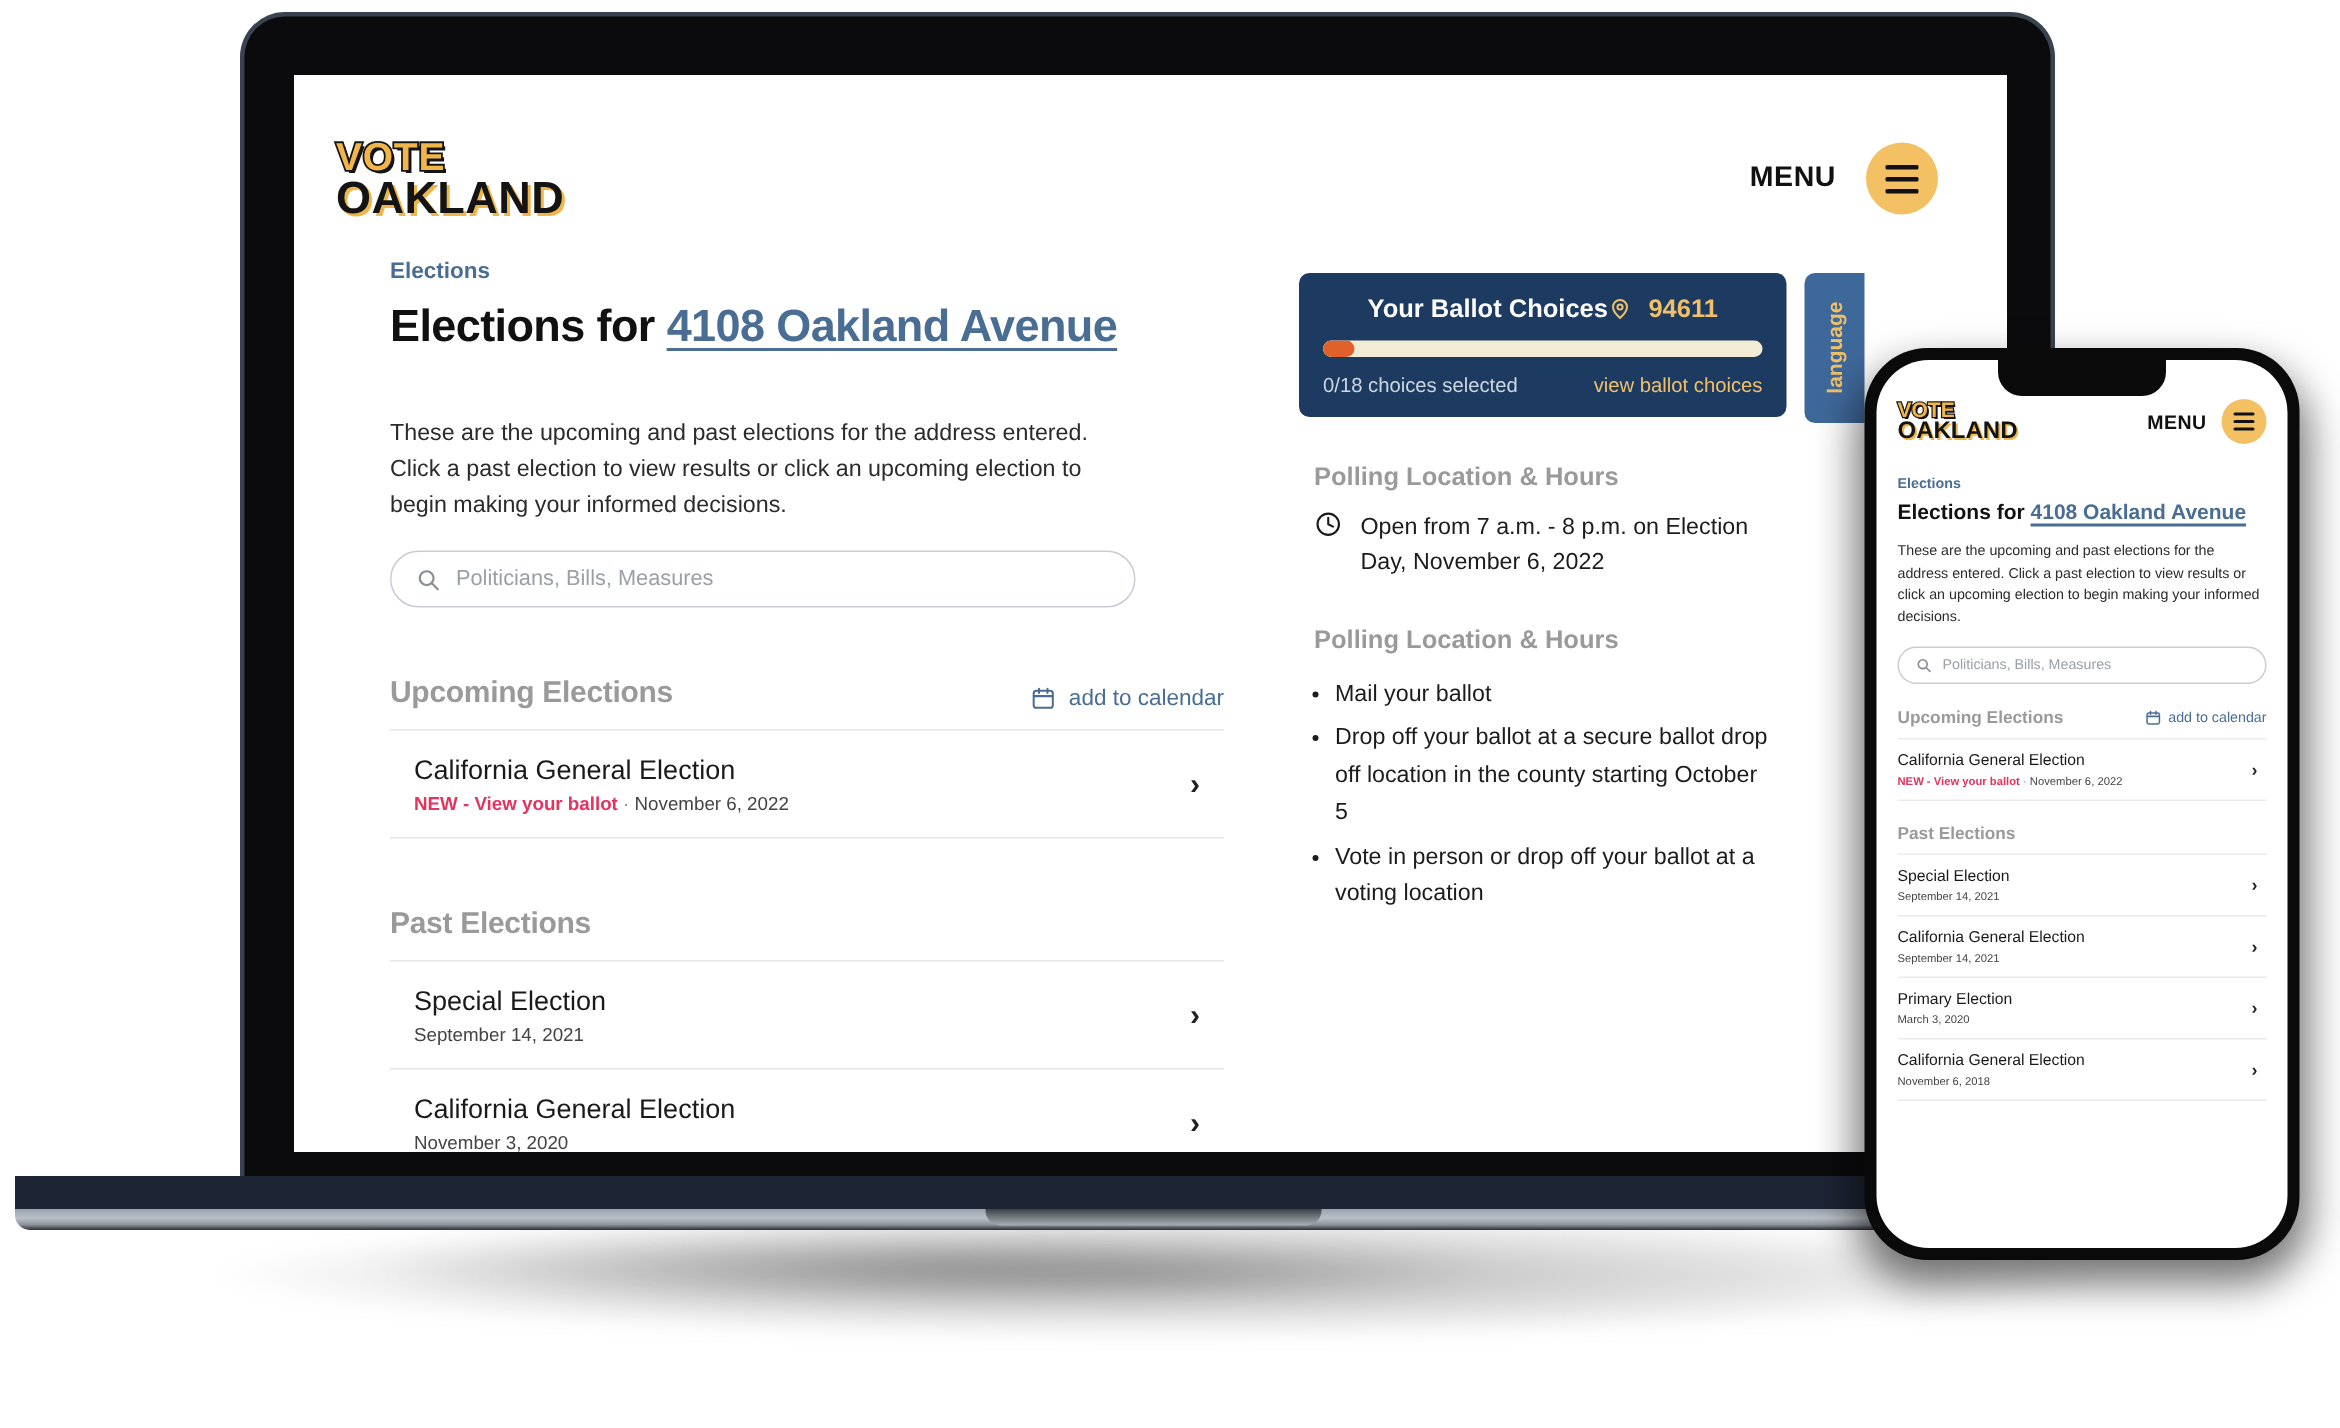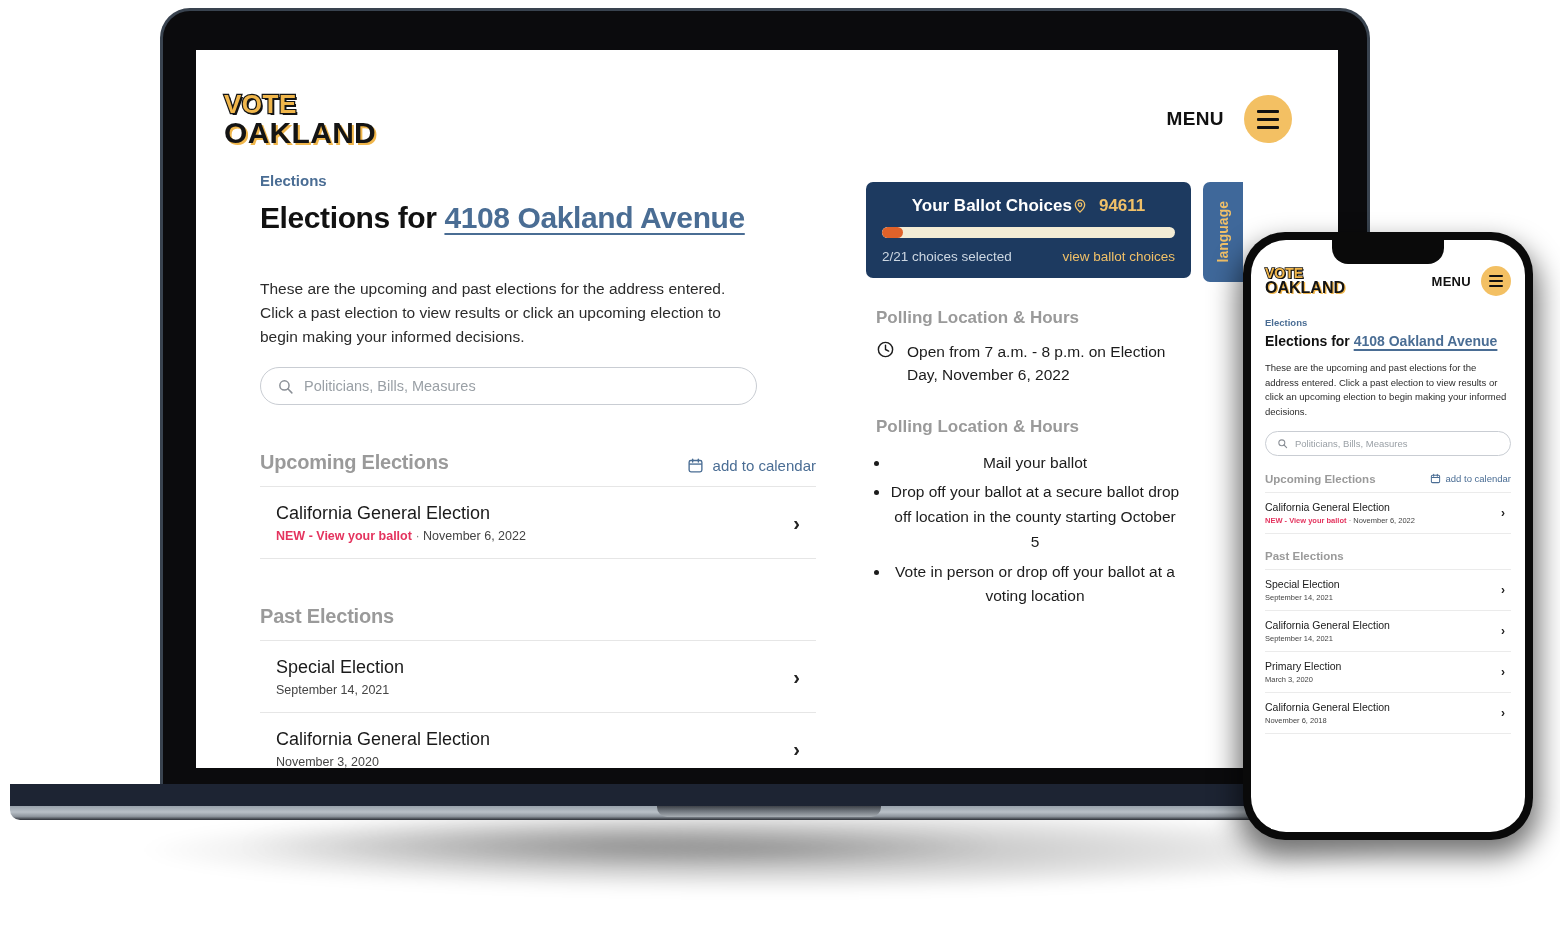--- a/index.html
+++ b/index.html
@@ -137,21 +137,21 @@
     color:#f0c068; font-size:14px; font-weight:600; white-space:nowrap;
     transform: rotate(180deg); writing-mode: vertical-rl;
   }
 
   .info-sec { margin-top:30px; padding-left: 10px; }
   .info-title { font-size:17px; font-weight:bold; color:#9a9a9a; margin-bottom:12px; }
   .info-row { display:flex; gap:12px; margin-bottom:16px; }
   .info-row .txt { font-size:15.5px; line-height:1.5; color:#1c1c1c; max-width:290px; }
   .info-p { font-size:15.5px; line-height:1.55; color:#1c1c1c; max-width:300px; }
   .info-ul { margin:14px 0 0 14px; }
-  .info-ul li { font-size:15.5px; line-height:1.6; color:#1c1c1c; margin-bottom:5px; max-width:290px;text-align:center; }
+  .info-ul li { font-size:15.5px; line-height:1.6; color:#1c1c1c; margin-bottom:5px; max-width:290px; }
 
   
   #phone { position:absolute; left:1243px; top:232px; width:290px; height:610px; }
   .phone-shadow{
     position:absolute; left:-6px; top:12px; width:302px; height:612px; border-radius:46px;
     background: rgba(0,0,0,0.55); filter: blur(14px);
   }
   .phone-frame {
     position:absolute; left:0; top:0; width:290px; height:608px;
     background:#0a0a0a; border-radius:42px; padding:8px;
@@ -308,21 +308,21 @@
                         <circle cx="12" cy="10" r="2.6"></circle>
                     </svg>
                   </span>
                   <span>94611</span>
                 </div>
               </div>
               <div class="bc-bar">
                   <i style="width: 7%;"></i>
                 </div>
               <div class="bc-bottom">
-                <div class="bc-count">2/21 choices selected</div>
+                <div class="bc-count">0/18 choices selected</div>
                 <div class="bc-link">view ballot choices</div>
               </div>
             </div>
 
             <div class="info-sec">
               <div class="info-title">Polling Location &amp; Hours</div>
               <div class="info-row">
                 <span>
                   <svg width="19" height="19" viewBox="0 0 24 24" fill="none" stroke="#1c1c1c" stroke-width="1.8">
                     <circle cx="12" cy="12" r="9"></circle>

